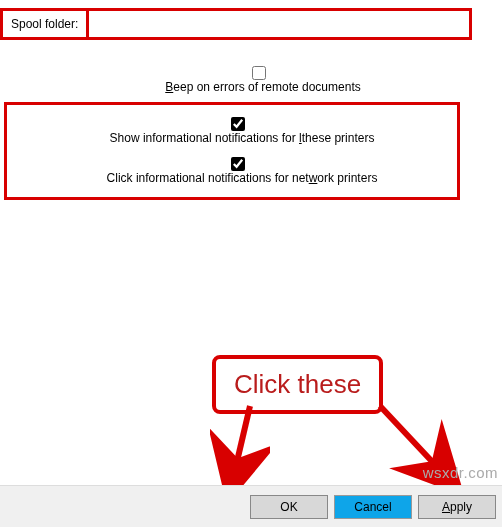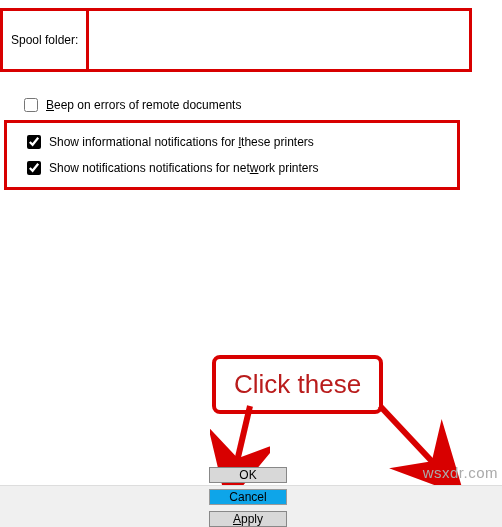--- a/index.html
+++ b/index.html
@@ -18,21 +18,21 @@
       padding: 0;
     }
     .row-spool {
       display: flex;
       align-items: stretch;
       border: 3px solid #d80000;
       margin: 8px 24px 8px 0;
       width: 472px;
     }
     .spool-label {
-      padding: 22px 8px;
+      padding: 6px 8px;
       border-right: 3px solid #d80000;
       background: #fff;
       display: flex;
       align-items: center;
       white-space: nowrap;
       text-align: center;
     }
     .spool-field {
       flex: 1;
       border: 1px solid #999;
@@ -40,20 +40,21 @@
       padding: 4px 6px;
       font-family: "Segoe UI", Tahoma, sans-serif;
       font-size: 12px;
       background: #fff;
     }
     .opt-row {
       display: flex;
       align-items: center;
       padding: 4px 0;
       margin-left: 24px;
+      flex-direction: column;
     }
     .opt-row input[type="checkbox"] {
       width: 14px; height: 14px;
       margin: 0 8px 0 0;
       accent-color: #000;
     }
     .red-group {
       border: 3px solid #d80000;
       margin: 4px 4px 4px 4px;
       padding: 6px 0 6px 0;
@@ -86,21 +87,20 @@
       left: 0; right: 0;
       bottom: 0;
       height: 42px;
       background: #f0f0f0;
       border-top: 1px solid #ddd;
       display: flex;
       justify-content: flex-end;
       align-items: center;
       padding-right: 6px;
       gap: 6px;
-      flex-direction: column;
     }
     .btn {
       min-width: 78px;
       height: 24px;
       border: 1px solid #999;
       background: #0ea5e9;
       font-family: "Segoe UI", Tahoma, sans-serif;
       font-size: 12px;
       cursor: pointer;
       padding: 0 10px;
@@ -135,21 +135,21 @@
     <span><span class="underline">B</span><span>eep on errors of remote documents</span></span>
   </label>
 
   <div class="red-group">
     <label class="opt-row">
       <input type="checkbox" checked="" style="">
       <span><span>Show informational notifications for </span><span class="underline">l</span><span>these printers</span></span>
     </label>
     <label class="opt-row">
       <input type="checkbox" checked="" style="">
-      <span><span>Show notifications notifications for net</span><span class="underline">w</span><span>ork printers</span></span>
+      <span><span>Click informational notifications for net</span><span class="underline">w</span><span>ork printers</span></span>
     </label>
   </div>
 
 </div>
 
 <div class="callout">Click these</div>
 
 <svg class="arrow" style="left:210px; top:400px;" width="60" height="90">
   <defs>
       <marker id="ah1" markerWidth="12" markerHeight="12" refX="6" refY="6" orient="auto">

